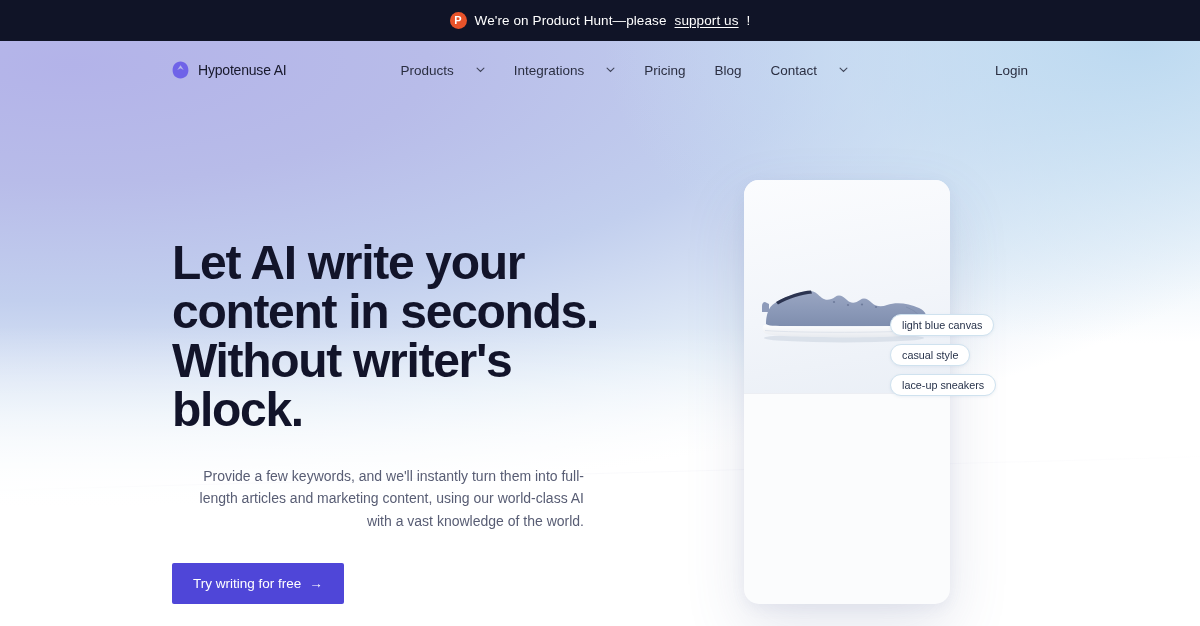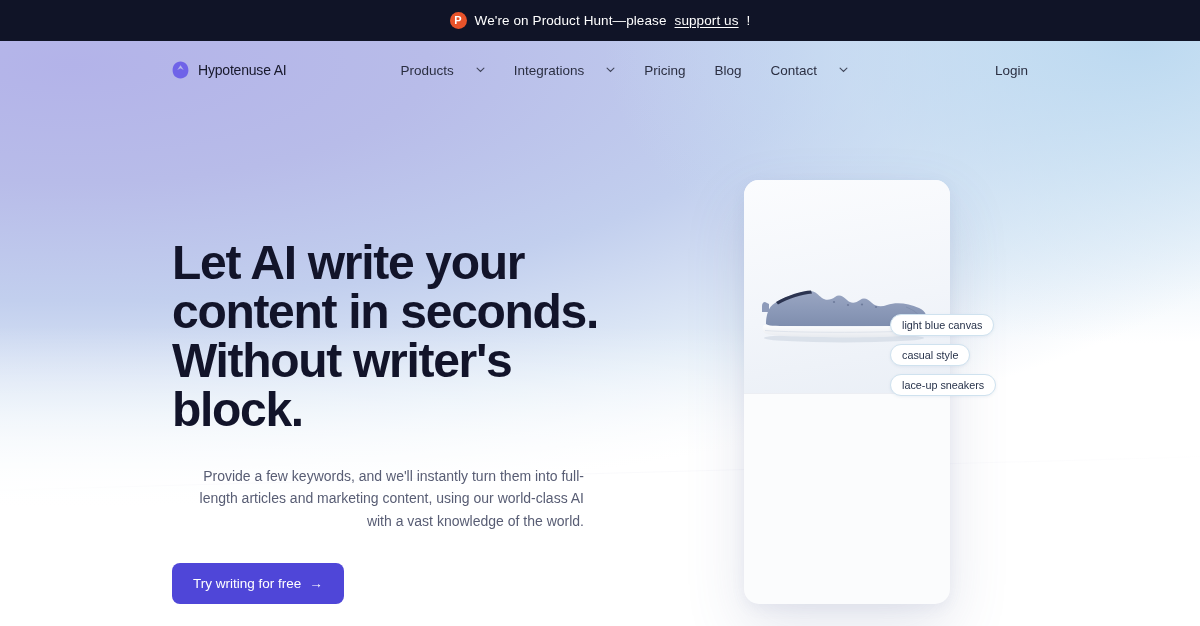--- a/index.html
+++ b/index.html
@@ -151,21 +151,21 @@
   }
   .cta {
     margin-top:30px;
     display:inline-flex;
     align-items:center;
     gap:8px;
     background:#4f46d8;
     color:#ffffff;
     font-size:13.5px;
     border:none;
-    border-radius:8px;
+    border-radius:2px;
     padding:13px 21px;
     cursor:pointer;
     font-family:inherit;
   }
 
   
   .card-wrap {
     position:absolute;
     left:744px; top:139px;
     width:206px; height:424px;

